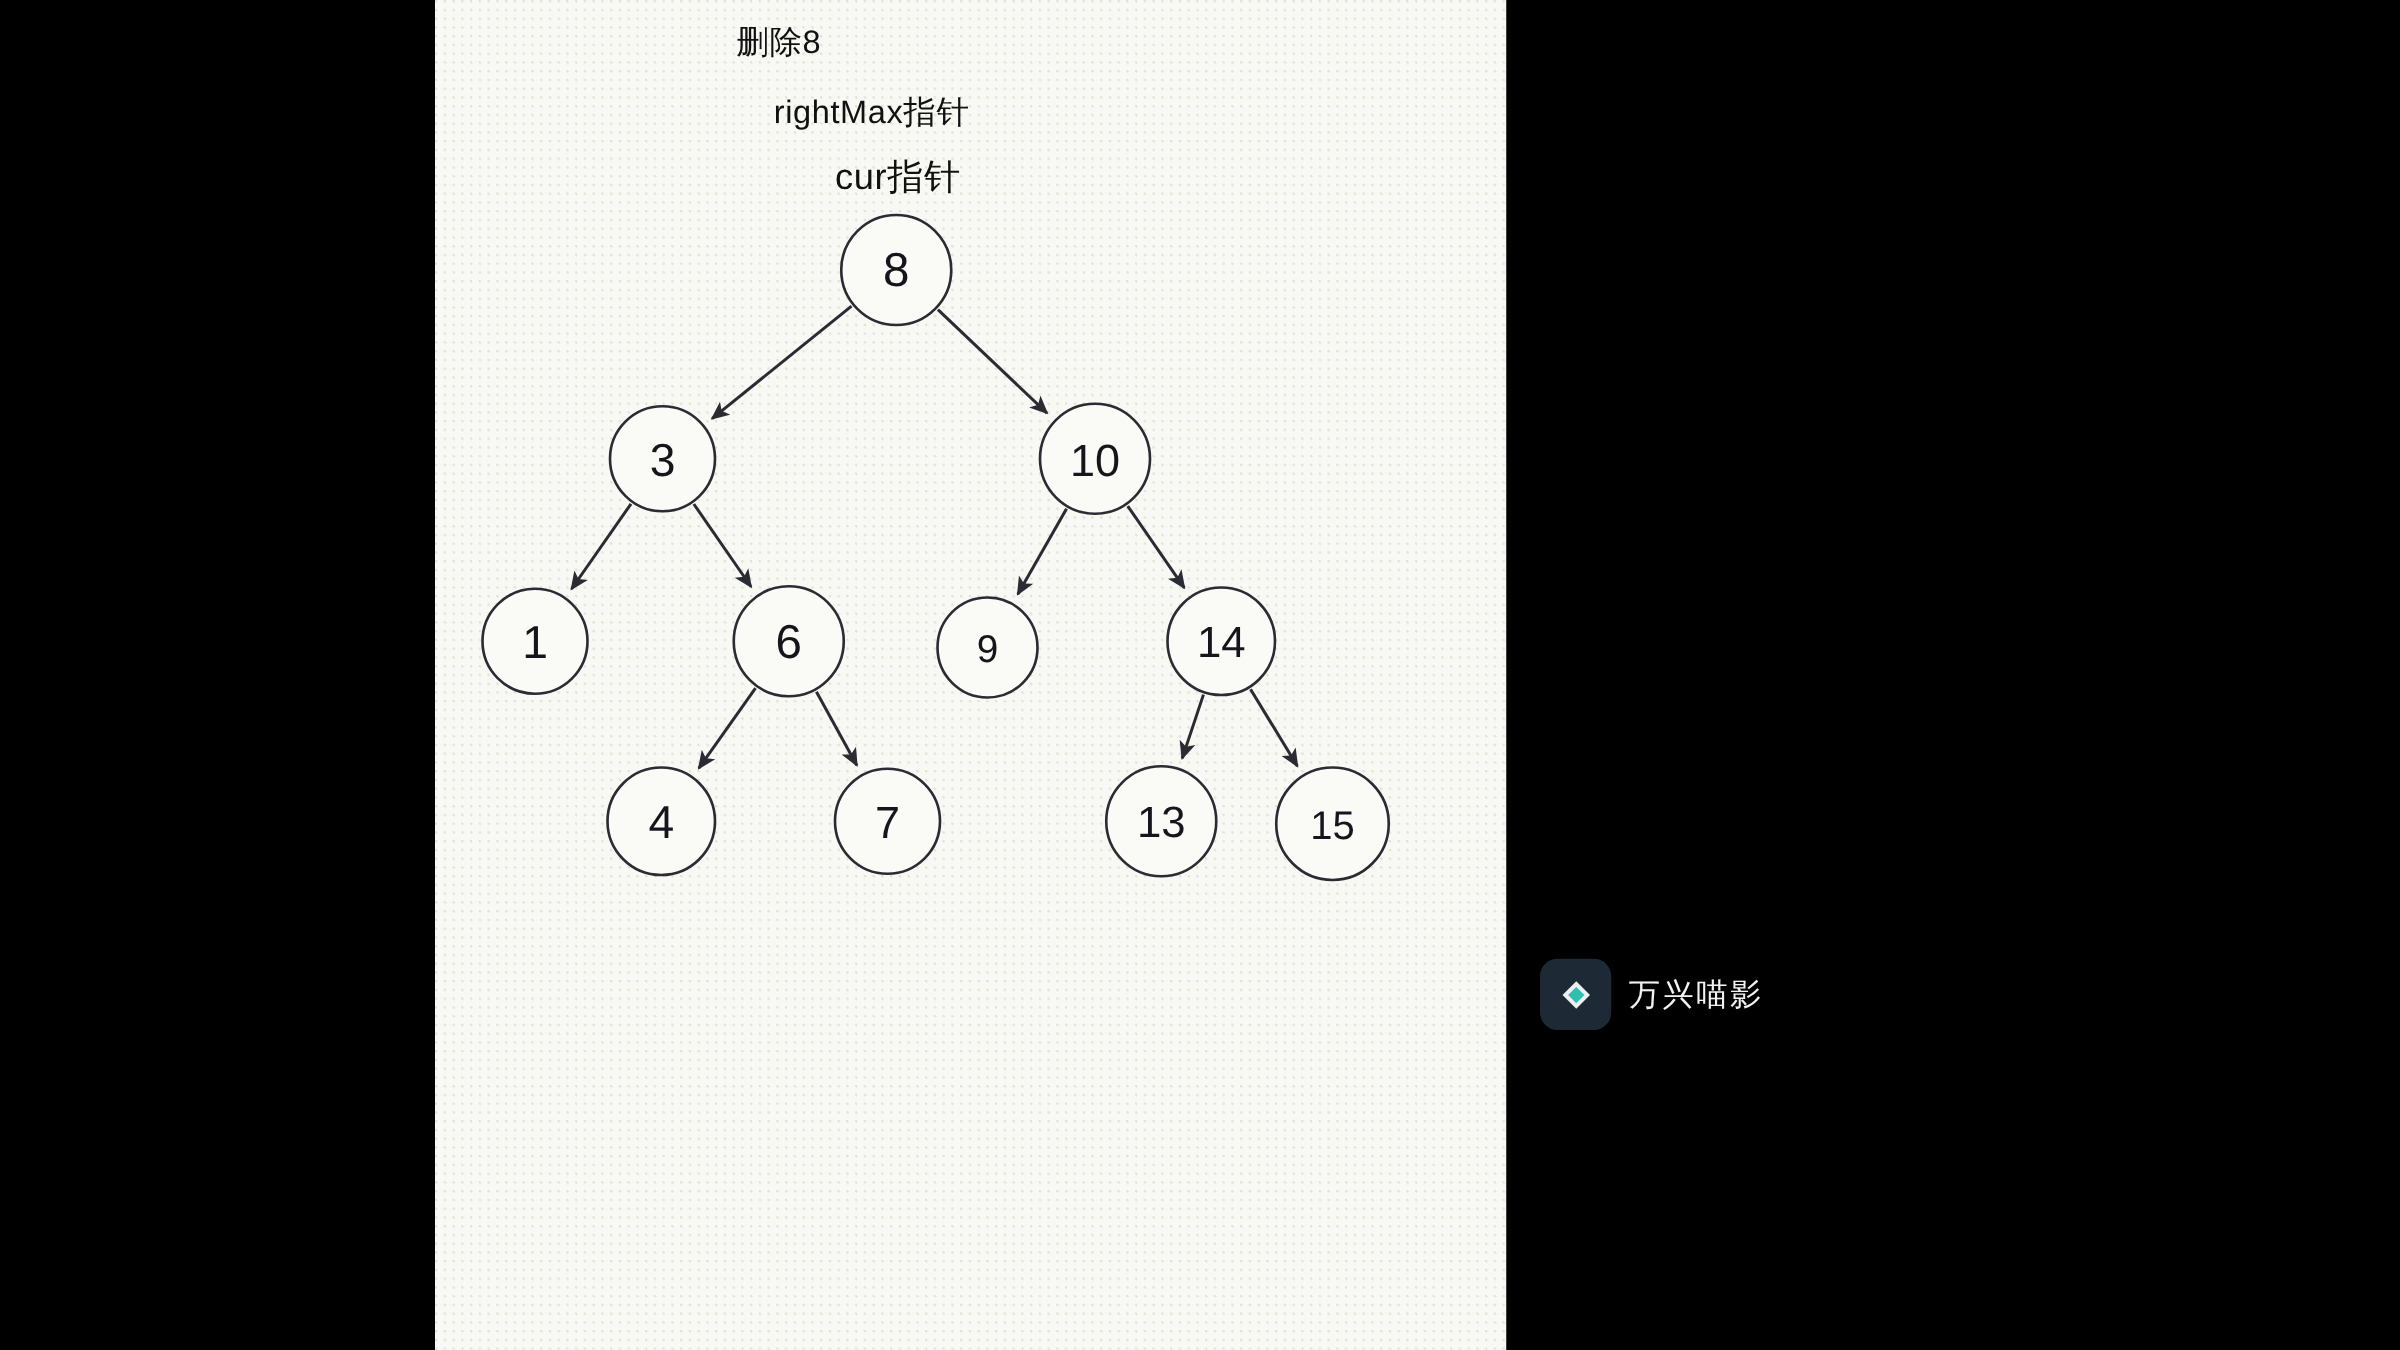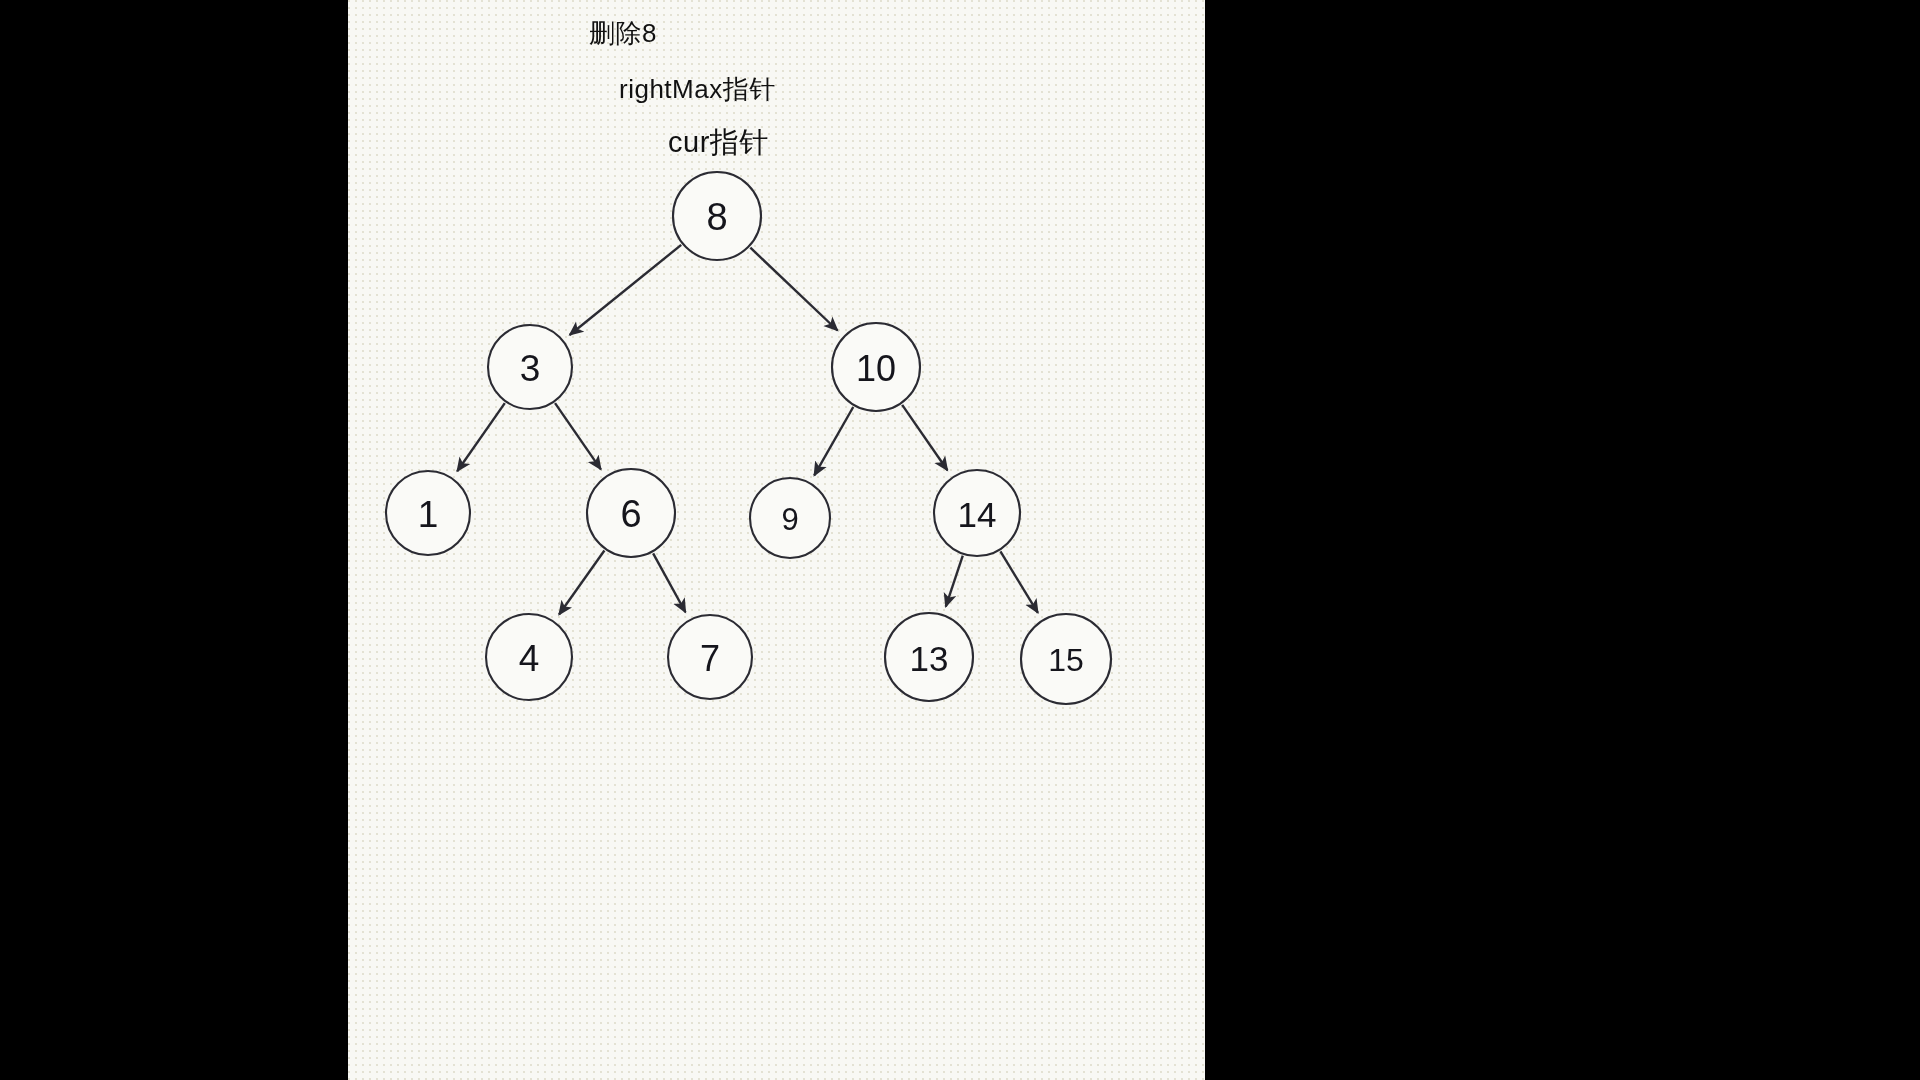--- a/index.html
+++ b/index.html
@@ -124,14 +124,23 @@
           </g>
           <g>
             <circle cx="718" cy="659" r="45" class="node-circle" fill="#fafaf7" stroke="#2b2b33"></circle>
             <text x="718" y="660" class="node-text" font-size="32">15</text>
           </g>
         </g>
     </svg>
 
   </div>
 
+  <div id="watermark">
+    <div id="wm-logo">
+      <svg width="30" height="30" viewBox="0 0 30 30">
+        <path d="M15 4 L26 15 L15 26 L4 15 Z" fill="#ffffff" opacity="0.92"></path>
+        <path d="M15 8.5 L21.5 15 L15 21.5 L8.5 15 Z" fill="#2fbfae"></path>
+      </svg>
+    </div>
+    <div id="wm-text">万兴喵影</div>
+  </div>
 
 </div>
 
 </body></html>

